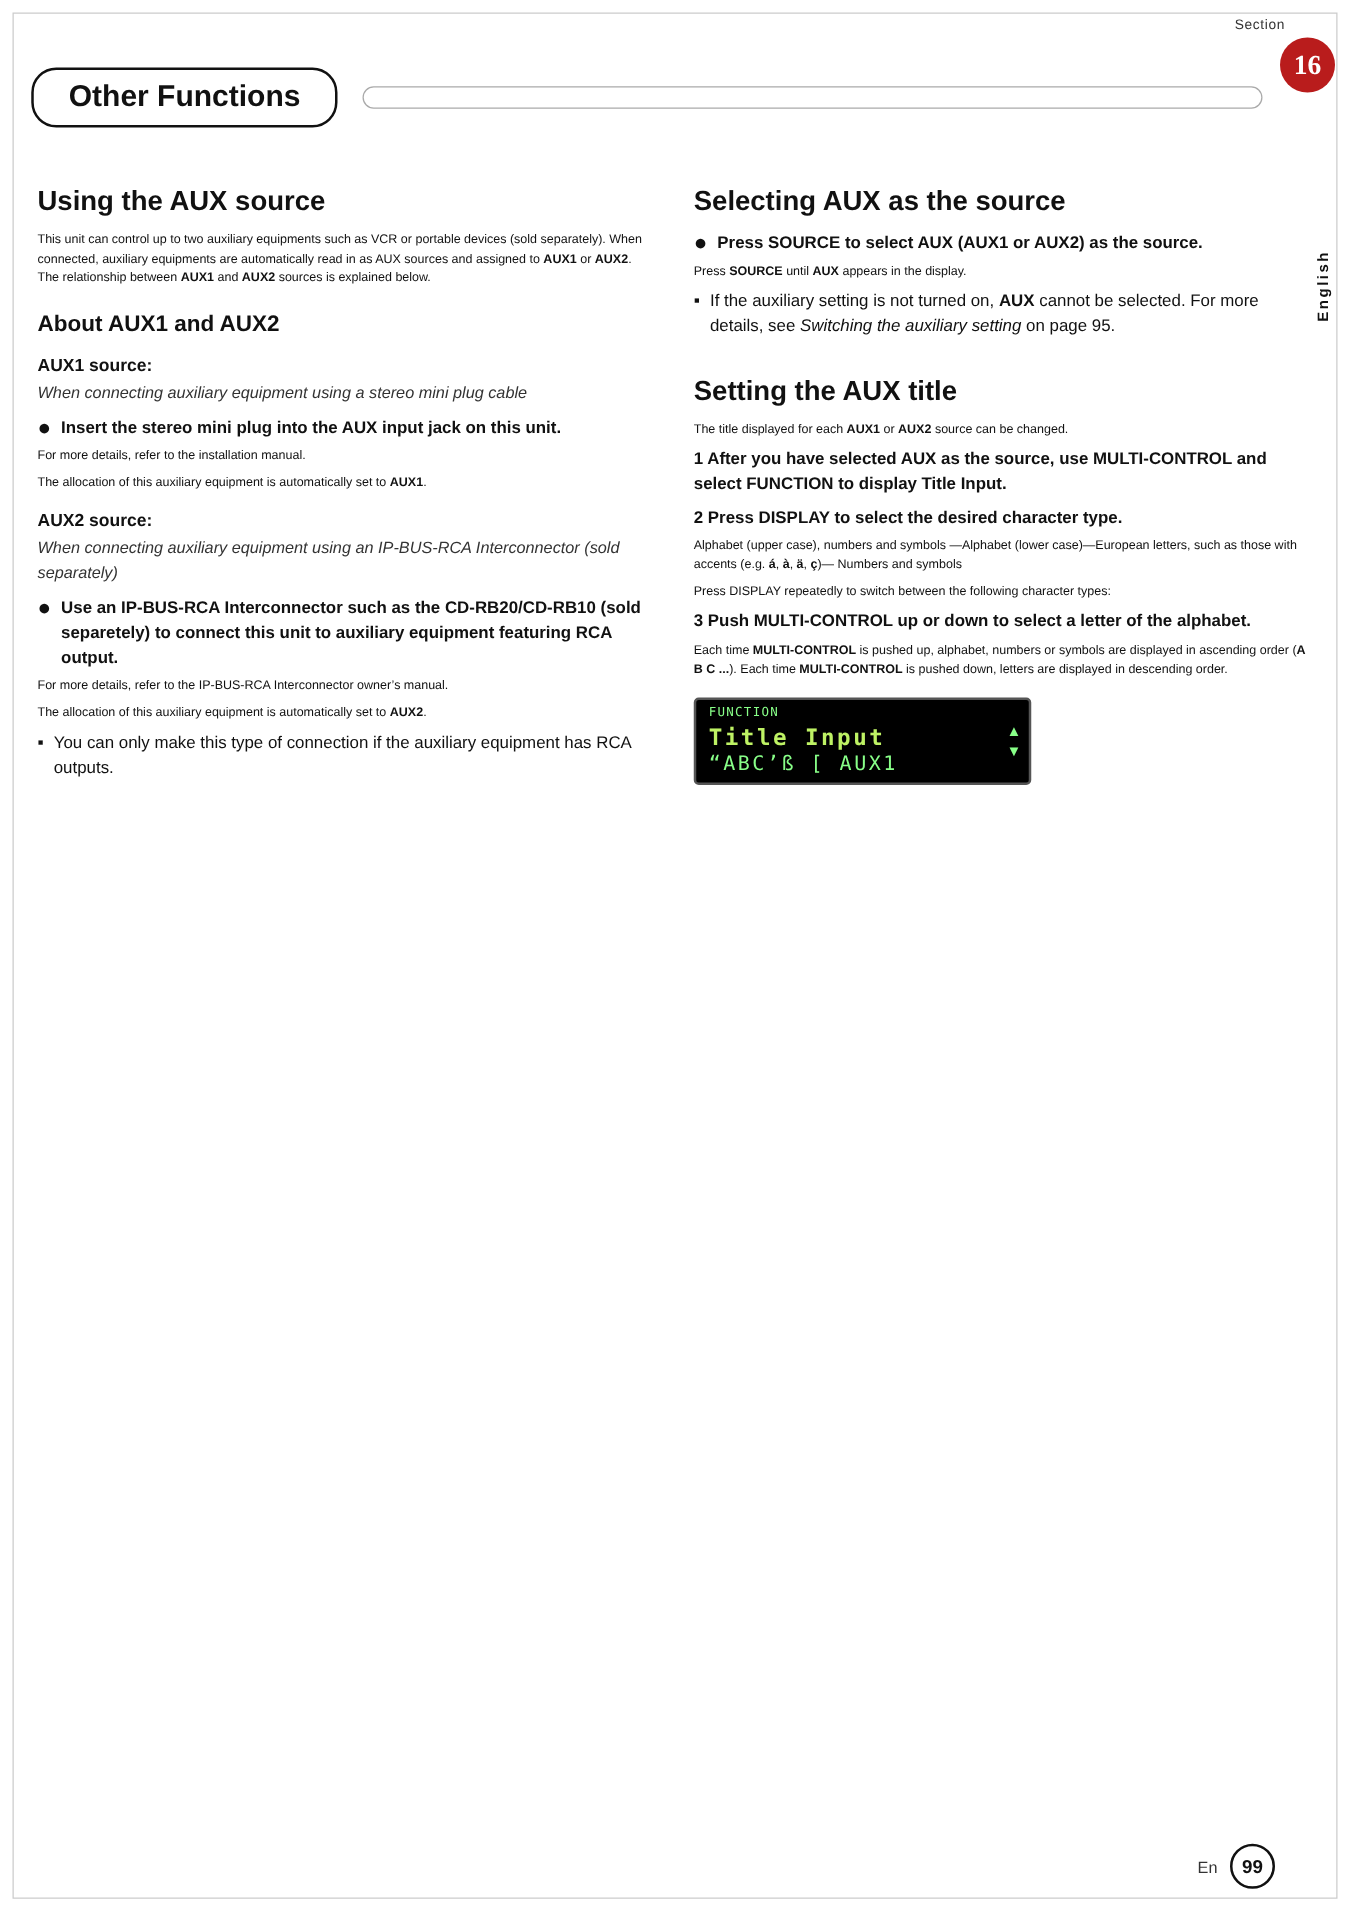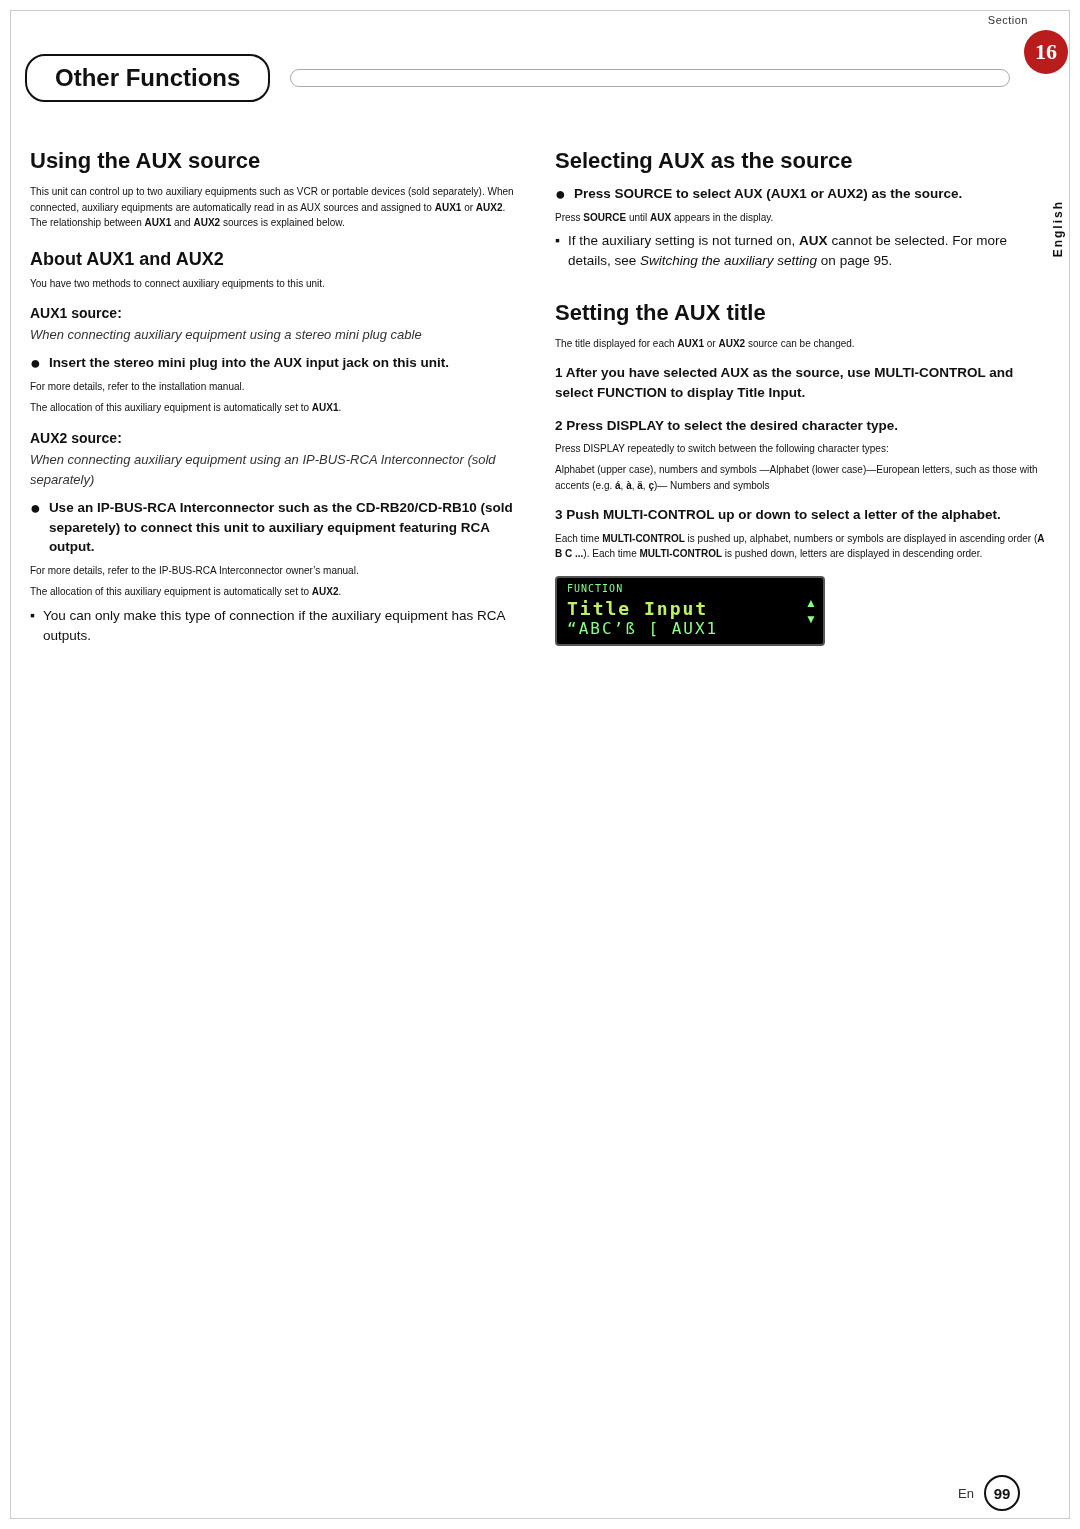--- a/index.html
+++ b/index.html
@@ -178,21 +178,20 @@
       flex-shrink: 0;
     }
 
     .bullet-square .text {
       font-size: 13.5px;
       line-height: 1.5;
     }
 
     
     .step {
-      margin-top: 12px;
       margin-bottom: 6px;
     }
 
     .step-heading {
       font-size: 13.5px;
       font-weight: bold;
       line-height: 1.5;
       margin-bottom: 5px;
     }
 
@@ -308,21 +307,20 @@
 <div class="main-content">
 
   <div class="col-left">
 
     <div class="section-heading">Using the AUX source</div>
     <p>
       This unit can control up to two auxiliary equipments such as VCR or portable devices (sold separately). When connected, auxiliary equipments are automatically read in as AUX sources and assigned to <b>AUX1</b> or <b>AUX2</b>. The relationship between <b>AUX1</b> and <b>AUX2</b> sources is explained below.
     </p>
 
     <div class="section-heading-sm">About <b>AUX1</b> and <b>AUX2</b></div>
-    <p>You have two methods to connect auxiliary equipments to this unit.</p>
 
     <div class="subsection-heading">AUX1 source:</div>
     <p class="italic">When connecting auxiliary equipment using a stereo mini plug cable</p>
 
     <div class="bullet-round">
       <span class="dot">●</span>
       <span class="text">Insert the stereo mini plug into the AUX input jack on this unit.</span>
     </div>
 
     <p>For more details, refer to the installation manual.</p>
@@ -364,22 +362,22 @@
 
     <div class="section-heading" style="margin-top:28px;">Setting the AUX title</div>
     <p>The title displayed for each <b>AUX1</b> or <b>AUX2</b> source can be changed.</p>
 
     <div class="step">
       <div class="step-heading">1   After you have selected AUX as the source, use MULTI-CONTROL and select FUNCTION to display Title Input.</div>
     </div>
 
     <div class="step">
       <div class="step-heading">2   Press DISPLAY to select the desired character type.</div>
+      <p>Alphabet (upper case), numbers and symbols —Alphabet (lower case)—European letters, such as those with accents (e.g. <b>á</b>, <b>à</b>, <b>ä</b>, <b>ç</b>)— Numbers and symbols</p>
       <p>Press DISPLAY repeatedly to switch between the following character types:</p>
-      <p>Alphabet (upper case), numbers and symbols —Alphabet (lower case)—European letters, such as those with accents (e.g. <b>á</b>, <b>à</b>, <b>ä</b>, <b>ç</b>)— Numbers and symbols</p>
     </div>
 
     <div class="step">
       <div class="step-heading">3   Push MULTI-CONTROL up or down to select a letter of the alphabet.</div>
       <p>Each time <b>MULTI-CONTROL</b> is pushed up, alphabet, numbers or symbols are displayed in ascending order (<b>A B C ...</b>). Each time <b>MULTI-CONTROL</b> is pushed down, letters are displayed in descending order.</p>
     </div>
 
     <div class="display-mock">
       <div class="disp-top-row">Function</div>
       <div class="disp-title-row">Title Input</div>

